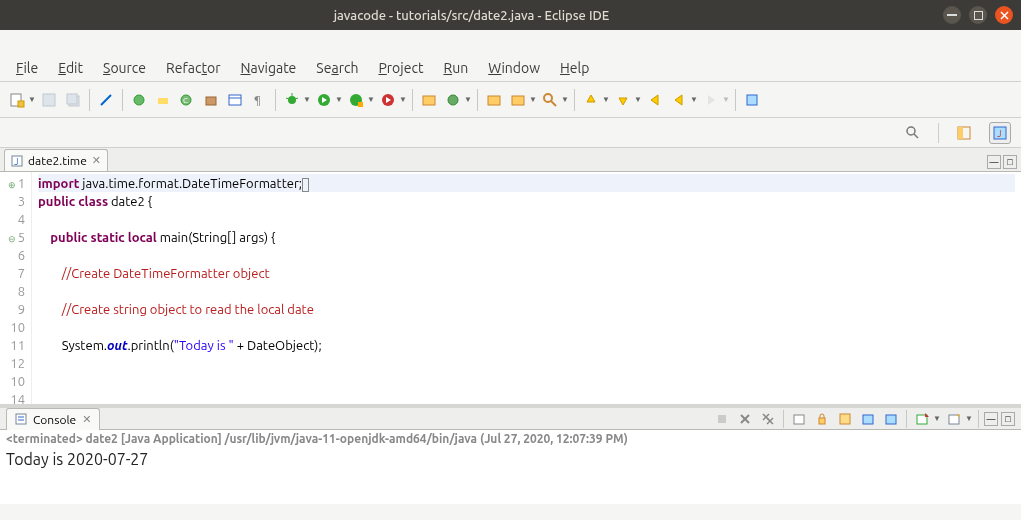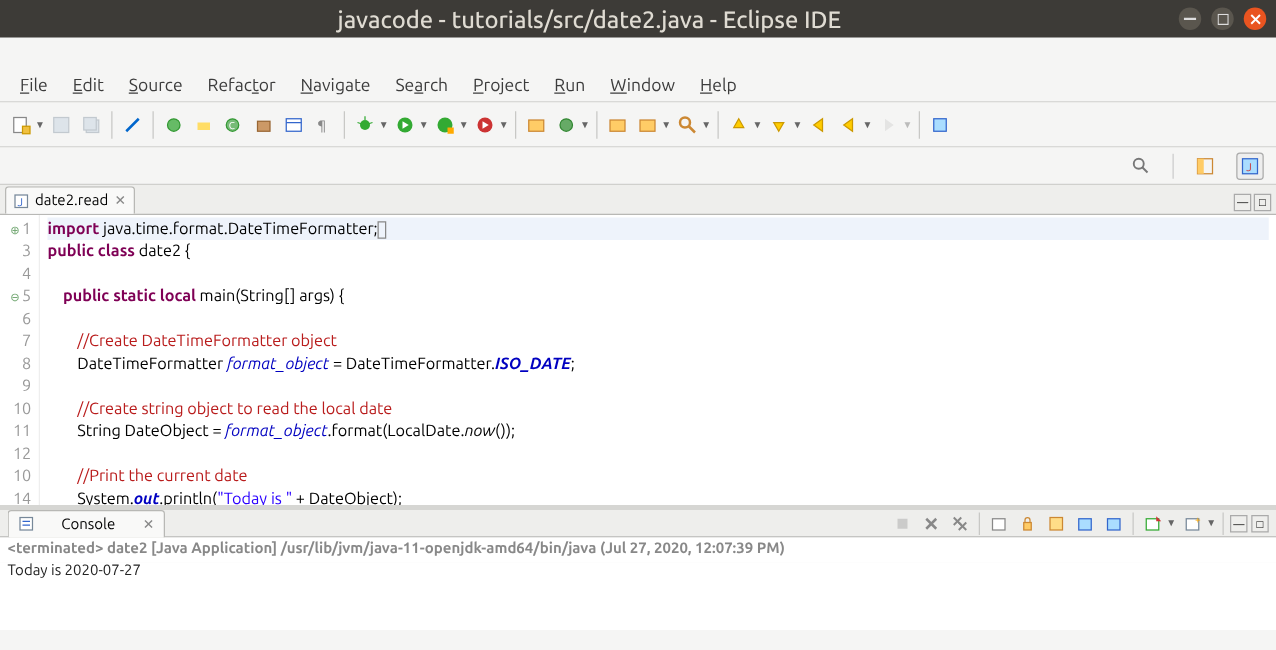--- a/index.html
+++ b/index.html
@@ -1,18 +1,18 @@
 <!DOCTYPE html>
 <html><head>
 <meta charset="utf-8">
 <style>
 * { margin: 0; padding: 0; box-sizing: border-box; font-family: "Ubuntu", "Segoe UI", sans-serif; }
 body { width: 1021px; height: 520px; background: #f5f5f4; overflow: hidden; }
 
-.titlebar { height: 30px; background: #3d3b37; color: #dfdbd2; display: flex; align-items: center; padding: 0 8px; font-size: 19px; }
+.titlebar { height: 30px; background: #3d3b37; color: #dfdbd2; display: flex; align-items: center; padding: 0 8px; font-size: 13px; }
 .titlebar .title { flex: 1; text-align: center; font-weight: 500; }
 .win-btn { width: 18px; height: 18px; border-radius: 9px; margin-left: 8px; display: flex; align-items: center; justify-content: center; font-size: 11px; }
 .win-min, .win-max { background: #5a564e; color: #ccc; }
 .win-close { background: #e95420; color: #fff; }
 
 .menubar { height: 28px; background: #f5f5f4; display: flex; align-items: center; padding: 0 6px; border-bottom: 1px solid #d0d0cd; font-size: 14px; color: #3c3c3c; margin-top: 24px; }
 .menubar .menu-item { padding: 3px 10px; cursor: pointer; }
 .menubar .menu-item span.ul { text-decoration: underline; }
 
 .toolbar { height: 36px; background: #f5f5f4; display: flex; align-items: center; padding: 2px 6px; gap: 2px; border-bottom: 1px solid #d0d0cd; }
@@ -38,27 +38,27 @@
 .hl-line { background: #eef3fb; }
 .kw { color: #7f0055; font-weight: bold; }
 .com { color: #b91c1c; }
 .str { color: #2a00ff; }
 .fld { color: #0000c0; font-style: italic; }
 .sta { color: #0000c0; font-style: italic; font-weight: bold; }
 .mth { font-style: italic; }
 .cursor-box { border: 1px solid #888; display: inline-block; width: 7px; height: 14px; vertical-align: middle; }
 
 .console-tab-bar { height: 26px; background: #eeeeec; border-top: 4px solid #d6d6d3; border-bottom: 1px solid #b8b8b5; display: flex; align-items: center; padding: 0 6px; }
-.console-tab { height: 22px; background: #f9f9f8; border: 1px solid #b8b8b5; border-bottom: none; display: flex; align-items: center; padding: 0 8px; font-size: 12px; gap: 22px; border-radius: 3px 3px 0 0;}
+.console-tab { height: 22px; background: #f9f9f8; border: 1px solid #b8b8b5; border-bottom: none; display: flex; align-items: center; padding: 0 8px; font-size: 12px; gap: 6px; border-radius: 3px 3px 0 0;}
 .console-tools { margin-left: auto; display: flex; align-items: center; gap: 3px; }
 .console-tools .tb-btn { width: 20px; height: 20px; }
 .ct-sep { width: 1px; height: 18px; background: #c8c8c5; margin: 0 2px; }
 
 .console-head { height: 20px; background: #fff; font-size: 12px; color: #888; padding: 2px 6px; border-bottom: none; font-weight: bold;}
-.console-body { background: #fff; height: 54px; font-family: "DejaVu Sans Mono", Consolas, monospace; font-size: 12px; padding: 0 6px; color: #222; }
+.console-body { background: #fff; height: 54px; font-family: "DejaVu Sans Mono", Consolas, monospace; font-size: 16px; padding: 0 6px; color: #222; }
 
 svg { display: block; }
 </style>
 </head>
 <body>
 
 <div class="titlebar">
   <div class="title">javacode - tutorials/src/date2.java - Eclipse IDE</div>
   <div class="win-btn win-min">
     <svg width="10" height="2">
@@ -272,21 +272,21 @@
 </div>
 
 <div class="tabs">
   <div class="tab">
     <span class="tab-icon">
       <svg width="12" height="12">
           <rect x="1" y="1" width="10" height="10" fill="#fff" stroke="#789"></rect>
           <text x="3" y="10" font-size="9" fill="#36c">J</text>
         </svg>
     </span>
-    <span>date2.read</span>
+    <span>date2.time</span>
     <span class="tab-close">✕</span>
   </div>
   <div class="tabs-right">
     <span>—</span>
     <span>□</span>
   </div>
 </div>
 
 <div class="editor">
   <div class="gutter">
@@ -305,26 +305,23 @@
     <div class="gline">14</div>
 
   </div>
   <div class="code">
     <div class="line hl-line"><span class="kw">import</span><span> java.time.format.DateTimeFormatter;</span><span class="cursor-box"></span></div>
     <div class="line"><span class="kw">public</span><span class="kw"> class</span><span> date2 {</span></div>
     <div class="line"></div>
     <div class="line"><span class="kw">    public</span><span class="kw"> static</span><span class="kw"> local</span><span> main(String[] args) {</span></div>
     <div class="line"></div>
     <div class="line"><span class="com">        //Create DateTimeFormatter object</span></div>
-    <div class="line"><span>        DateTimeFormatter </span><span class="fld">format_object</span><span> = DateTimeFormatter.</span><span class="sta">ISO_DATE</span><span>;</span></div>
     <div class="line"></div>
     <div class="line"><span class="com">        //Create string object to read the local date</span></div>
-    <div class="line"><span>        String DateObject = </span><span class="fld">format_object</span><span>.format(LocalDate.</span><span class="mth">now</span><span>());</span></div>
     <div class="line"></div>
-    <div class="line"><span class="com">        //Print the current date</span></div>
     <div class="line"><span>        System.</span><span class="sta">out</span><span>.println(</span><span class="str">"Today is "</span><span> + DateObject);</span></div>
 
   </div>
 </div>
 
 <div class="console-tab-bar">
   <div class="console-tab">
     <span>
         <svg width="12" height="12">
           <rect x="1" y="1" width="10" height="10" fill="#fff" stroke="#789"></rect>

